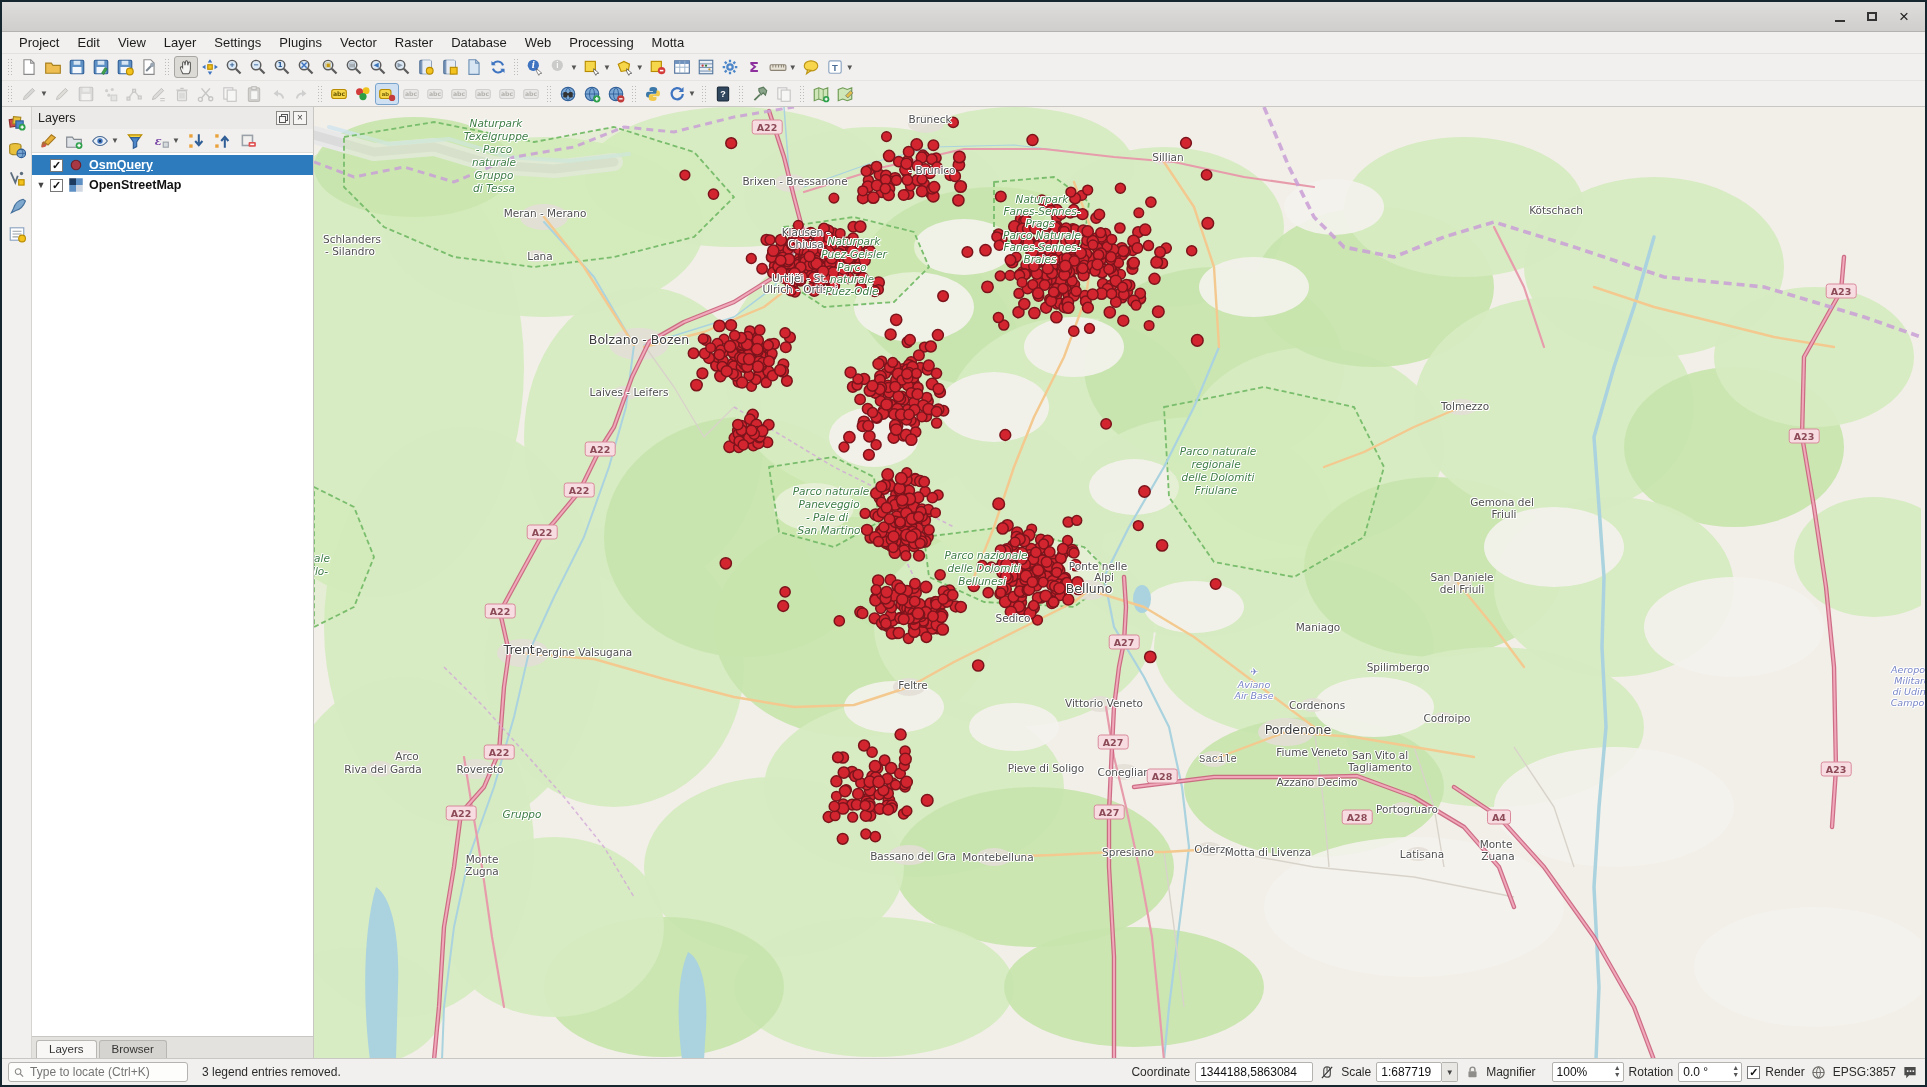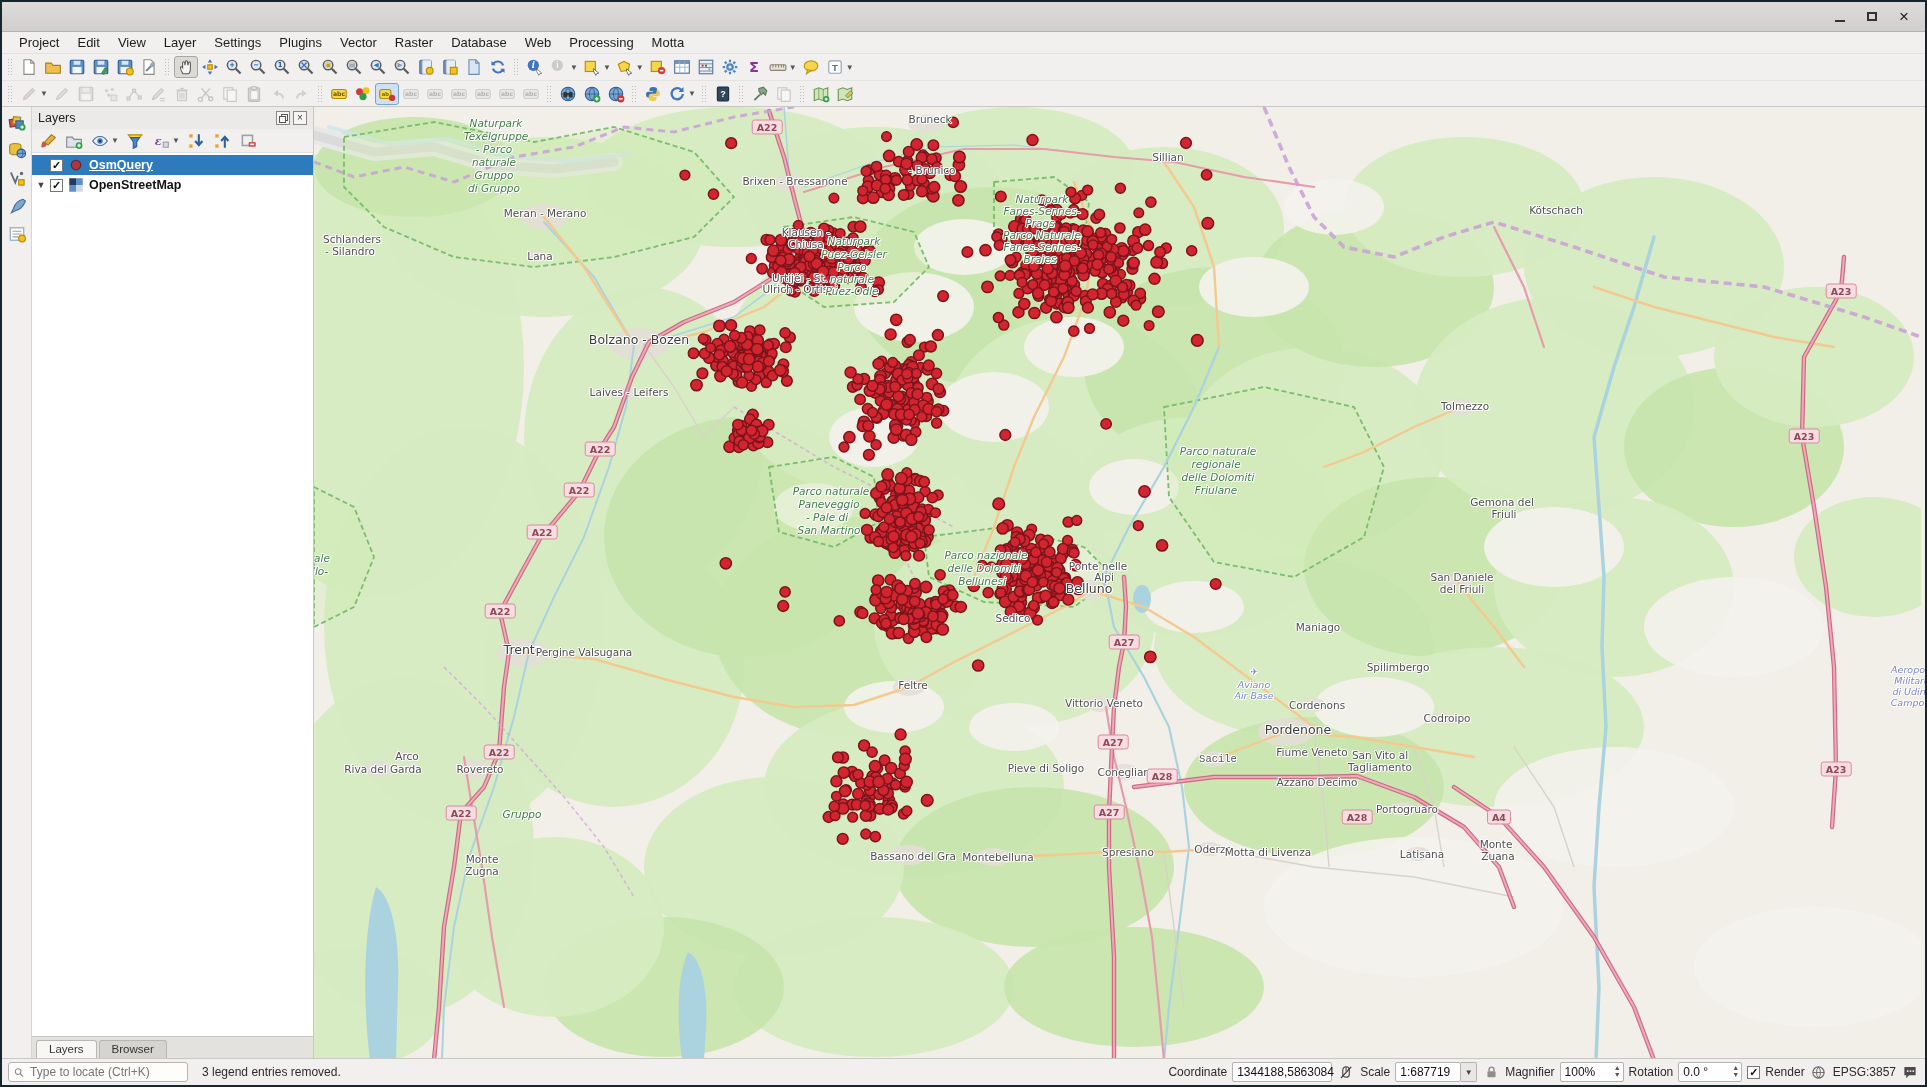--- a/index.html
+++ b/index.html
@@ -2280,21 +2280,21 @@
           <div class="maplabel lab-city" style="left: 1080px; top: 560px;">Spilimbergo</div>
           <div class="maplabel lab-city" style="left: 1000px; top: 520px;">Maniago</div>
           <div class="maplabel lab-city" style="left: 164px; top: 752px;">Monte</div>
           <div class="maplabel lab-city" style="left: 164px; top: 764px;">Zugna</div>
           <div class="maplabel lab-park" style="left: 208px; top: 707px;">Gruppo</div>
           <div class="maplabel lab-park" style="left: 182px; top: 16px;">Naturpark</div>
           <div class="maplabel lab-park" style="left: 182px; top: 29px;">Texelgruppe</div>
           <div class="maplabel lab-park" style="left: 180px; top: 42px;">- Parco</div>
           <div class="maplabel lab-park" style="left: 180px; top: 55px;">naturale</div>
           <div class="maplabel lab-park" style="left: 180px; top: 68px;">Gruppo</div>
-          <div class="maplabel lab-park" style="left: 180px; top: 81px;">di Gruppo</div>
+          <div class="maplabel lab-park" style="left: 180px; top: 81px;">di Tessa</div>
           <div class="maplabel lab-park" style="left: 540px; top: 134px;">Naturpark</div>
           <div class="maplabel lab-park" style="left: 540px; top: 147px;">Puez-Geisler</div>
           <div class="maplabel lab-park" style="left: 538px; top: 160px;">Parco</div>
           <div class="maplabel lab-park" style="left: 538px; top: 172px;">naturale</div>
           <div class="maplabel lab-park" style="left: 538px; top: 184px;">Puez-Odle</div>
           <div class="maplabel lab-park" style="left: 728px; top: 92px;">Naturpark</div>
           <div class="maplabel lab-park" style="left: 728px; top: 104px;">Fanes-Sennes-</div>
           <div class="maplabel lab-park" style="left: 726px; top: 116px;">Prags</div>
           <div class="maplabel lab-park" style="left: 728px; top: 128px;">Parco Naturale</div>
           <div class="maplabel lab-park" style="left: 728px; top: 140px;">Fanes-Sennes-</div>
@@ -2345,39 +2345,39 @@
     <div class="locator">
       <svg width="11" height="11" viewBox="0 0 16 16">
           <circle cx="6.5" cy="6.5" r="4.5" fill="none" stroke="#8a8883" stroke-width="1.6"></circle>
           <path d="M10 10l4.5 4.5" stroke="#8a8883" stroke-width="1.8"></path>
         </svg>
       <input placeholder="Type to locate (Ctrl+K)" style="">
     </div>
     <span class="statmsg">3 legend entries removed.</span>
     <div class="statright">
       <span class="slabel">Coordinate</span>
-      <span class="sinput" style="width:100px;">1344188,5863084</span>
+      <span class="sinput" style="width:118px;">1344188,5863084</span>
       <span class="sico">
           <svg width="15" height="15" viewBox="0 0 16 16">
             <rect x="4" y="2" width="7" height="11" rx="3.2" fill="none" stroke="#555" stroke-width="1.3"></rect>
             <path d="M7.5 2v5" stroke="#555" stroke-width="1.2"></path>
             <path d="M2 14L13 2" stroke="#333" stroke-width="1.3"></path>
           </svg>
         </span>
       <span class="slabel">Scale</span>
       <span class="sinput combo" style="width:66px;">1:687719</span>
       <span class="combodd">▼</span>
       <span class="sico">
           <svg width="13" height="14" viewBox="0 0 16 16">
             <rect x="3" y="7" width="10" height="7.5" rx="1" fill="#8f8d89"></rect>
             <path d="M5 7V5a3 3 0 0 1 6 0v2" fill="none" stroke="#8f8d89" stroke-width="1.8"></path>
           </svg>
         </span>
       <span class="slabel">Magnifier</span>
-      <span class="sinput spin" style="width:64px;">
+      <span class="sinput spin" style="width:72px;margin-left:11px;">
           <span>100%</span>
           <span class="arrows">
             <span>▲</span>
             <span>▼</span>
           </span>
         </span>
       <span class="slabel">Rotation</span>
       <span class="sinput spin" style="width:64px;">
           <span>0.0 °</span>
           <span class="arrows">

